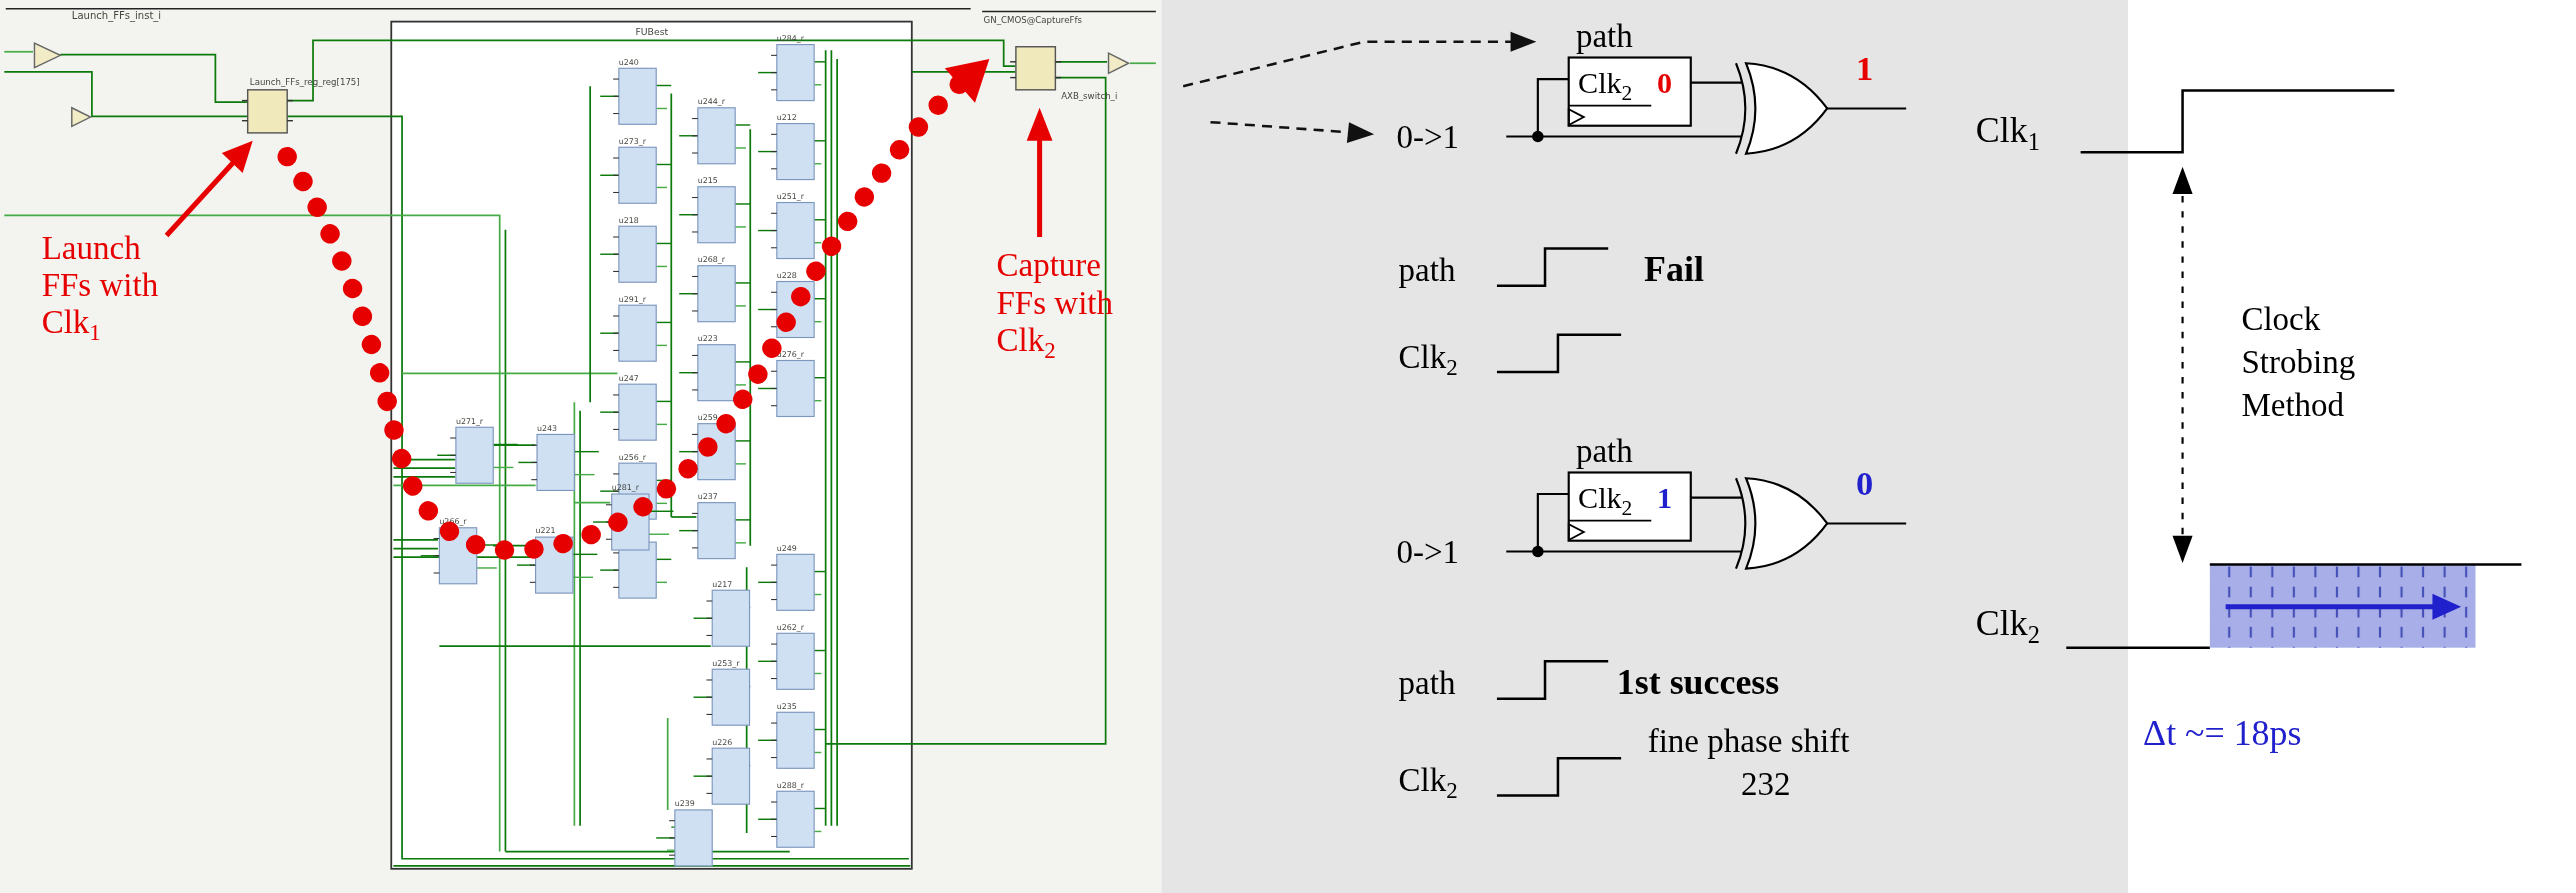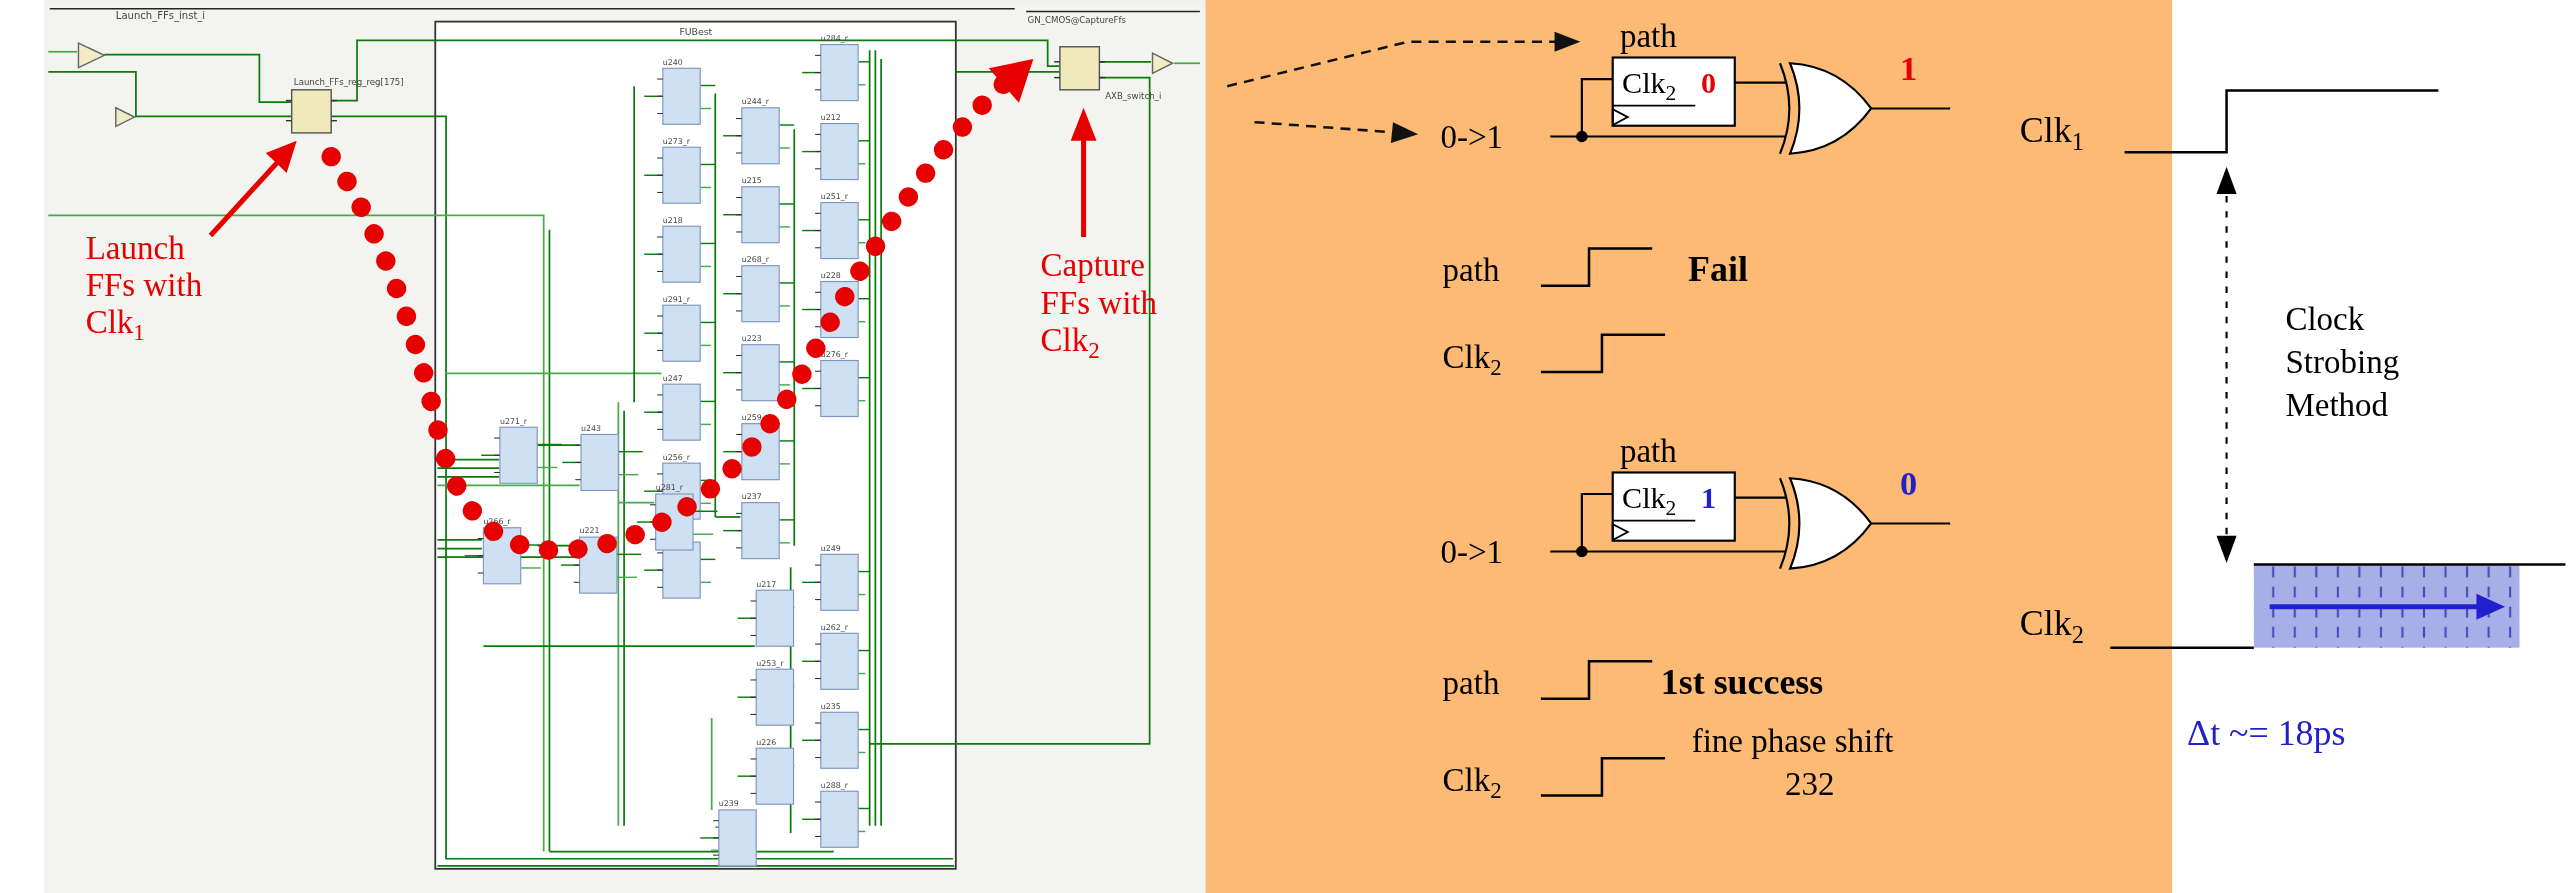--- a/index.html
+++ b/index.html
@@ -1,16 +1,16 @@
 <!DOCTYPE html>
 <html style="font-size:11.5px"><head>
 <meta charset="utf-8">
 <style>
   html,body{margin:0;padding:0;background:#ffffff;}
-  .canvas{position:relative;width:2128px;height:894px;background:#fdba74;margin-left:44px;}
+  .canvas{position:relative;width:2128px;height:894px;background:#e5e5e5;}
   svg{display:block;font-family:"Liberation Serif",serif;}
   text{user-select:none;}
   .tiny{font-family:"DejaVu Sans",sans-serif;fill:#44463f;}
   .red{fill:#e60000;}
   .blue{fill:#2020cc;}
   .bold{font-weight:bold;}
 </style>
 </head>
 <body>
 

